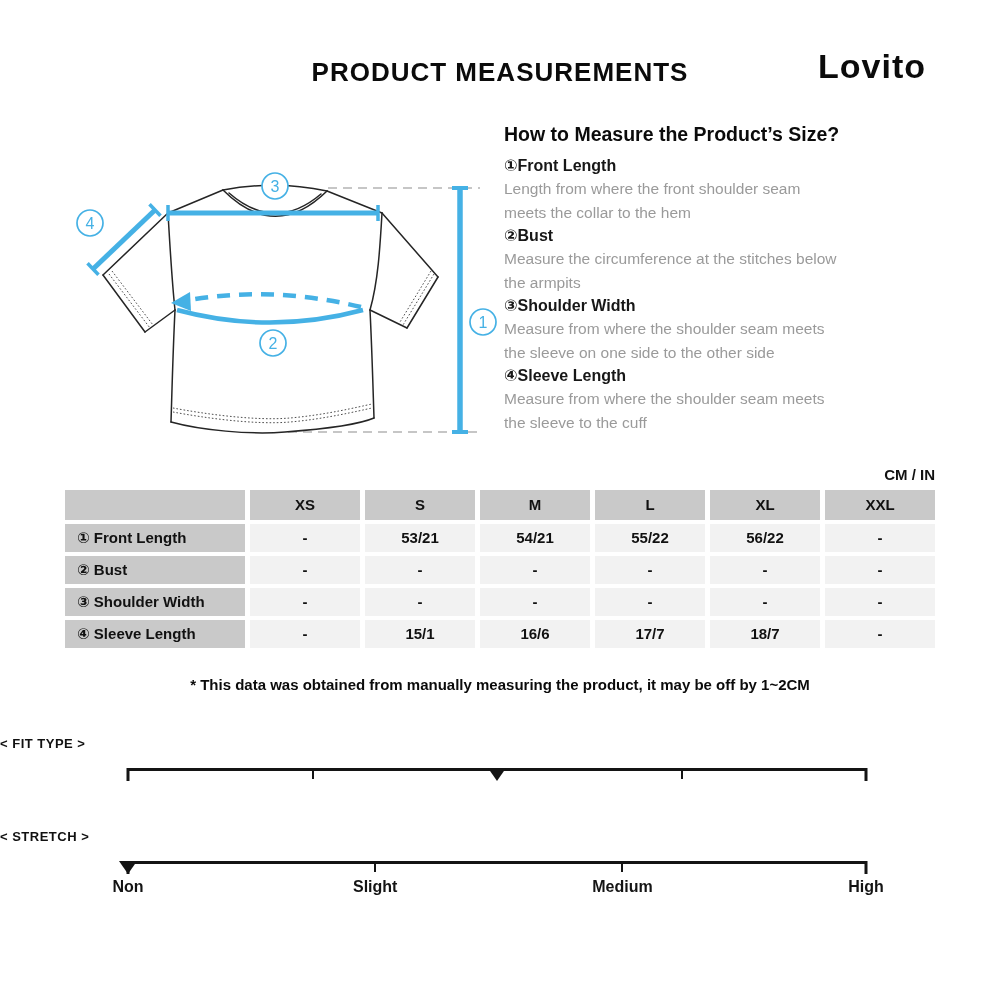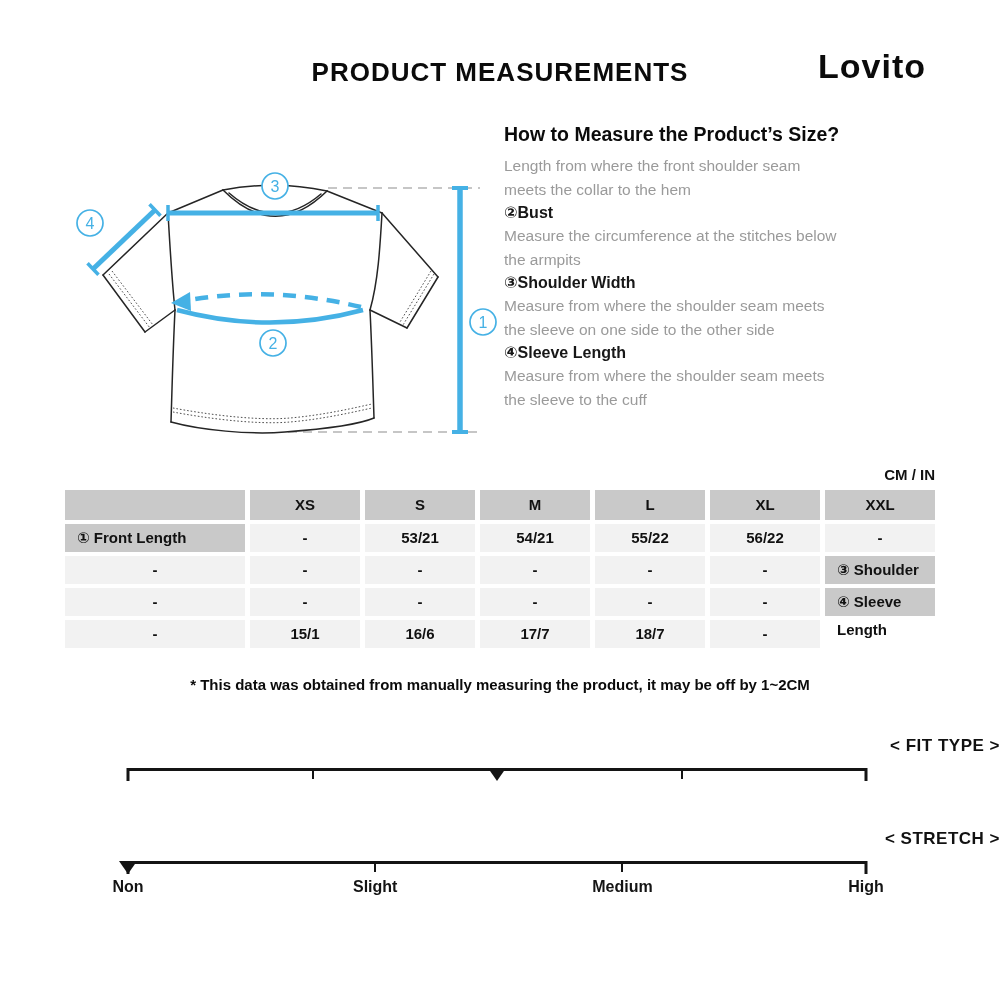--- a/index.html
+++ b/index.html
@@ -46,21 +46,21 @@
   .size-table .cell{
     background:#f2f2f2;height:28px;line-height:28px;text-align:center;
     font-size:15px;font-weight:bold;
   }
   .footnote{
     top:676px;left:0;right:0;text-align:center;
     font-size:15px;font-weight:bold;color:#0b0b0b;
   }
 
   
-  .scale-title{left:0;right:0;text-align:right;font-size:17px;font-weight:bold;letter-spacing:0.5px;}
+  .scale-title{left:0;right:0;text-align:left;font-size:13px;font-weight:bold;letter-spacing:0.5px;}
   .scale{left:128px;width:738px;}
   .scale-line{position:relative;height:3px;background:#141414;}
   .tick{position:absolute;top:0;width:2px;height:11px;background:#141414;transform:translateX(-50%);}
   .tick.end{width:3px;height:13px;}
   .marker{
     position:absolute;top:0;width:0;height:0;transform:translateX(-50%);
     border-left:9px solid transparent;border-right:9px solid transparent;
     border-top:13px solid #141414;
   }
   .scale-labels{position:relative;height:22px;margin-top:14px;}
@@ -152,20 +152,21 @@
     <g>
       <circle cx="423" cy="172" r="13" fill="#ffffff" stroke="#45b1e5" stroke-width="1.7"></circle>
       <text x="423" y="177.5" fill="#45b1e5">1</text>
     </g>
   </g>
 </svg>
 
 <div class="abs howto">
   <div class="howto-heading">How to Measure the Product’s Size?</div>
   <div class="hm-item">
+    <div class="hm-label">①Front Length</div>
     <div class="hm-desc">Length from where the front shoulder seam
 meets the collar to the hem</div>
   </div>
   <div class="hm-item">
     <div class="hm-label">②Bust</div>
     <div class="hm-desc">Measure the circumference at the stitches below
 the armpits</div>
   </div>
   <div class="hm-item">
     <div class="hm-label">③Shoulder Width</div>
@@ -191,20 +192,21 @@
   <div class="th">XXL</div>
 
   <div class="rowlabel">① Front Length</div>
   <div class="cell">-</div>
   <div class="cell">53/21</div>
   <div class="cell">54/21</div>
   <div class="cell">55/22</div>
   <div class="cell">56/22</div>
   <div class="cell">-</div>
 
+  <div class="rowlabel">② Bust</div>
   <div class="cell">-</div>
   <div class="cell">-</div>
   <div class="cell">-</div>
   <div class="cell">-</div>
   <div class="cell">-</div>
   <div class="cell">-</div>
 
   <div class="rowlabel">③ Shoulder Width</div>
   <div class="cell">-</div>
   <div class="cell">-</div>

